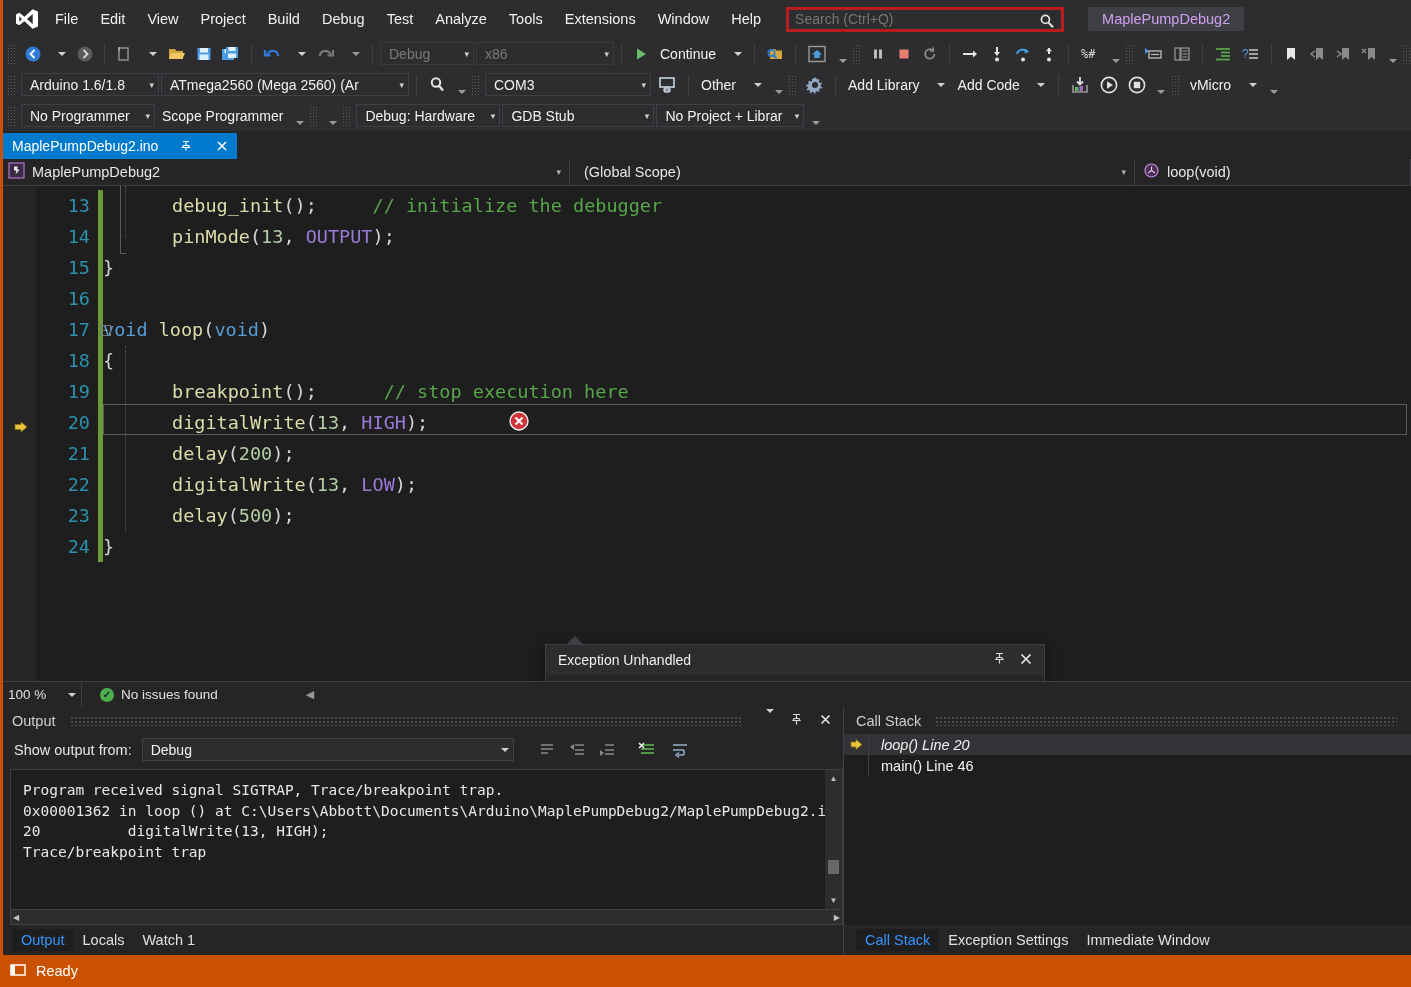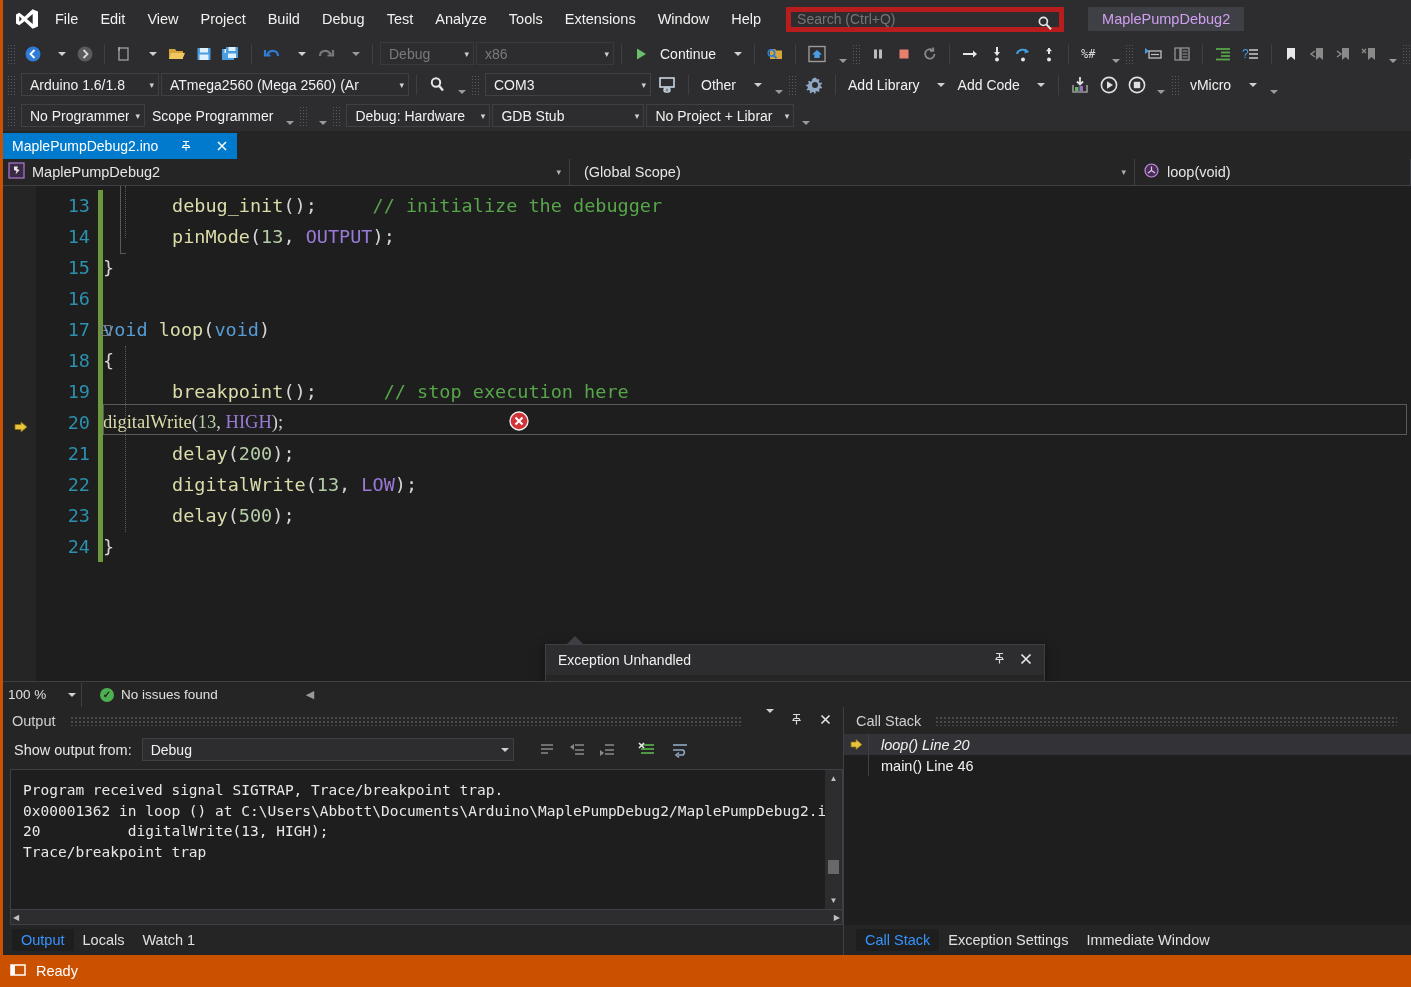--- a/index.html
+++ b/index.html
@@ -21,21 +21,21 @@
     height: 38px; background: #2d2d30; display: flex; align-items: center;
     padding-left: 10px; flex: none;
   }
   .vs-logo { width: 34px; height: 24px; display: flex; align-items: center; justify-content: center; }
   .menu-item {
     font-size: 14.5px; color: #f1f1f1; padding: 5px 11px; cursor: default;
     white-space: nowrap;
   }
   .search-box {
     margin-left: 14px; width: 278px; height: 25px; background: #2d2d30;
-    border: 5px solid #b91c1c; display: flex; align-items: center;
+    border: 3px solid #b91c1c; display: flex; align-items: center;
     padding: 0 6px; position: relative; justify-content: flex-end;
   }
   .search-box input {
     background: transparent; border: none; outline: none; color: #999;
     font-size: 14px; font-family: "Liberation Sans", sans-serif; flex: 1;
   }
   .search-icon-wrap { position: absolute; right: 6px; top: 3px; }
   .proj-badge {
     margin-left: 24px; background: #3f3f46; color: #d0a0f0;
     font-size: 14.5px; padding: 4px 14px; border-radius: 1px;
@@ -594,21 +594,21 @@
   <div class="tb-btn">
       <span class="caret"></span>
     </div>
   <div class="overflow-chev">
       <span class="caret dim"></span>
     </div>
 </div>
 
 <div class="toolbar">
   <div class="tb-grip"></div>
-  <div class="combo" style="width:124px">
+  <div class="combo" style="width:134px">
     <span class="lbl">No Programmer</span>
     <span class="cb-arrow">▾</span>
   </div>
   <div class="tb-text">Scope Programmer</div>
   <div class="overflow-chev">
       <span class="caret dim"></span>
     </div>
   <div class="tb-grip"></div>
   <div class="overflow-chev">
       <span class="caret dim"></span>
@@ -719,21 +719,21 @@
         <span class="fold-box">−</span>
       </div>
       <div id="codelines">
           <div class="ln" style="padding-left: 69px;"><span class="fn">debug_init</span><span class="pun">();</span>     <span class="com">// initialize the debugger</span></div>
           <div class="ln" style="padding-left: 69px;"><span class="fn">pinMode</span><span class="pun">(</span><span class="num">13</span><span class="pun">,</span> <span class="kw2">OUTPUT</span><span class="pun">);</span></div>
           <div class="ln" style="padding-left: 0px;"><span class="pun">}</span></div>
           <div class="ln" style="padding-left: 0px;">&nbsp;</div>
           <div class="ln" style="padding-left: 0px;"><span class="kw">void</span> <span class="fn">loop</span><span class="pun">(</span><span class="kw">void</span><span class="pun">)</span></div>
           <div class="ln" style="padding-left: 0px;"><span class="pun">{</span></div>
           <div class="ln" style="padding-left: 69px;"><span class="fn">breakpoint</span><span class="pun">();</span>      <span class="com">// stop execution here</span></div>
-          <div class="ln" style=" font-family: Liberation Serif, serif;"><span class="fn">digitalWrite</span><span class="pun">(</span><span class="num">13</span><span class="pun">,</span> <span class="kw2">HIGH</span><span class="pun">);</span></div>
+          <div class="ln" style="padding-left: 69px;"><span class="fn">digitalWrite</span><span class="pun">(</span><span class="num">13</span><span class="pun">,</span> <span class="kw2">HIGH</span><span class="pun">);</span></div>
           <div class="ln" style="padding-left: 69px;"><span class="fn">delay</span><span class="pun">(</span><span class="num">200</span><span class="pun">);</span></div>
           <div class="ln" style="padding-left: 69px;"><span class="fn">digitalWrite</span><span class="pun">(</span><span class="num">13</span><span class="pun">,</span> <span class="kw2">LOW</span><span class="pun">);</span></div>
           <div class="ln" style="padding-left: 69px;"><span class="fn">delay</span><span class="pun">(</span><span class="num">500</span><span class="pun">);</span></div>
           <div class="ln" style="padding-left: 0px;"><span class="pun">}</span></div>
         </div>
     </div>
   </div>
 
   <div class="exc-popup">
     <div class="exc-pointer"></div>

